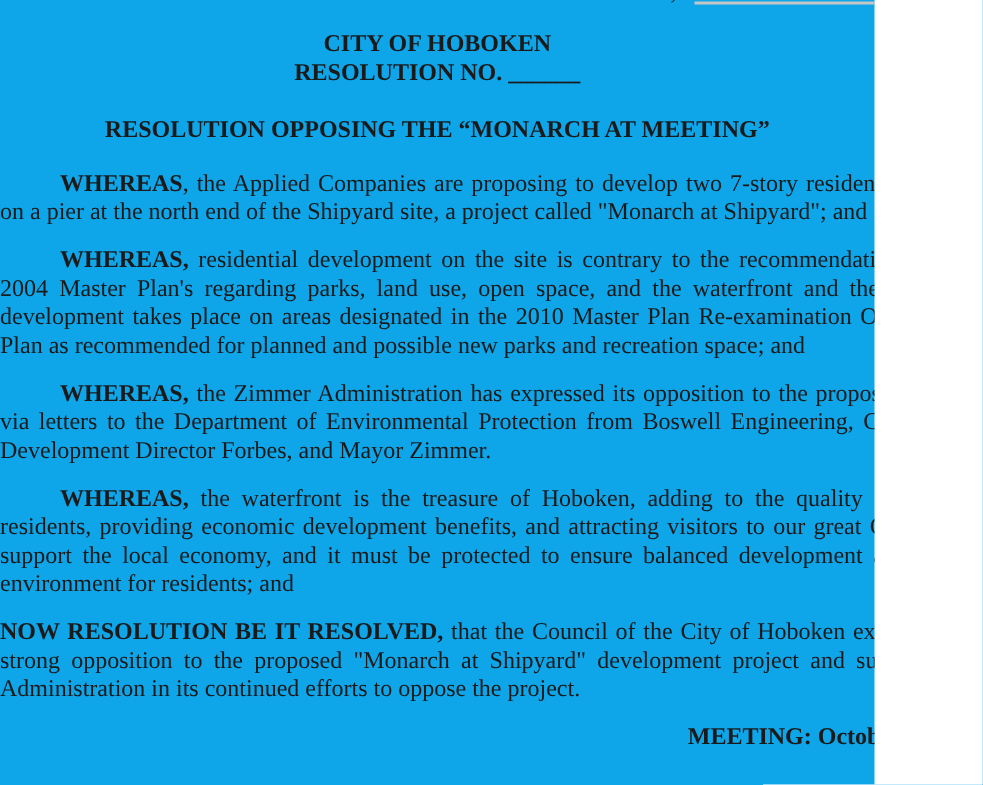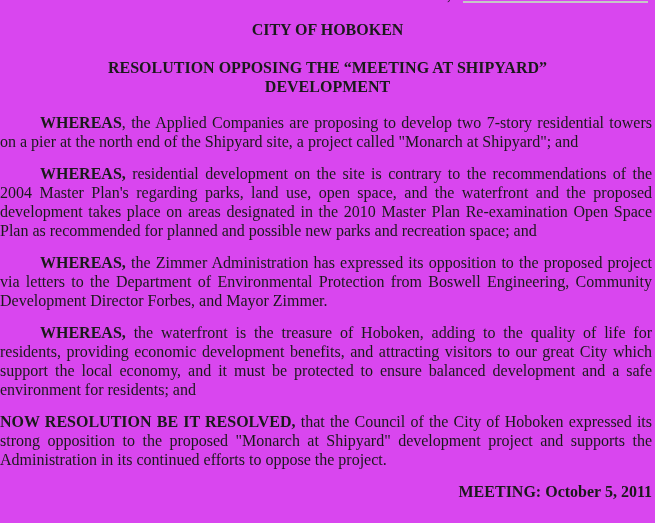--- a/index.html
+++ b/index.html
@@ -2,23 +2,23 @@
 <html><head>
 <meta charset="utf-8">
 <style>
   html, body {
     margin: 0;
     padding: 0;
     background: #ffffff;
   }
   .page {
     position: relative;
-    width: 655px;
+    width: 583px;
     height: 523px;
-    background: #d946ef;
+    background: #0ea5e9;
     overflow: hidden;
     box-sizing: border-box;
     font-family: "Liberation Serif", "DejaVu Serif", serif;
     font-size: 16px;
     line-height: 19px;
     color: #1a1a1a;
   }
   
   .cutoff {
     position: absolute;
@@ -69,25 +69,25 @@
 </head>
 <body>
 
 <div class="page">
 
   <span class="cutoff">,</span>
   <div class="sig-line"></div>
 
   <div class="header">
     <div>CITY OF HOBOKEN</div>
+    <div>RESOLUTION NO. ______</div>
   </div>
 
   <div class="doc-title">
-    <div>RESOLUTION OPPOSING THE “MEETING AT SHIPYARD”</div>
-    <div>DEVELOPMENT</div>
+    <div>RESOLUTION OPPOSING THE “MONARCH AT MEETING”</div>
   </div>
 
   <div class="content">
 
     <p class="para indent"><span class="b">WHEREAS</span><span>, the Applied Companies are proposing to develop two 7-story residential towers on a pier at the north end of the Shipyard site, a project called "Monarch at Shipyard"; and</span></p>
 
     <p class="para indent"><span class="b">WHEREAS,</span><span> residential development on the site is contrary to the recommendations of the 2004 Master Plan's regarding parks, land use, open space, and the waterfront and the proposed development takes place on areas designated in the 2010 Master Plan Re-examination Open Space Plan as recommended for planned and possible new parks and recreation space; and</span></p>
 
     <p class="para indent"><span class="b">WHEREAS,</span><span> the Zimmer Administration has expressed its opposition to the proposed project via letters to the Department of Environmental Protection from Boswell Engineering, Community Development Director Forbes, and Mayor Zimmer.</span></p>
 

